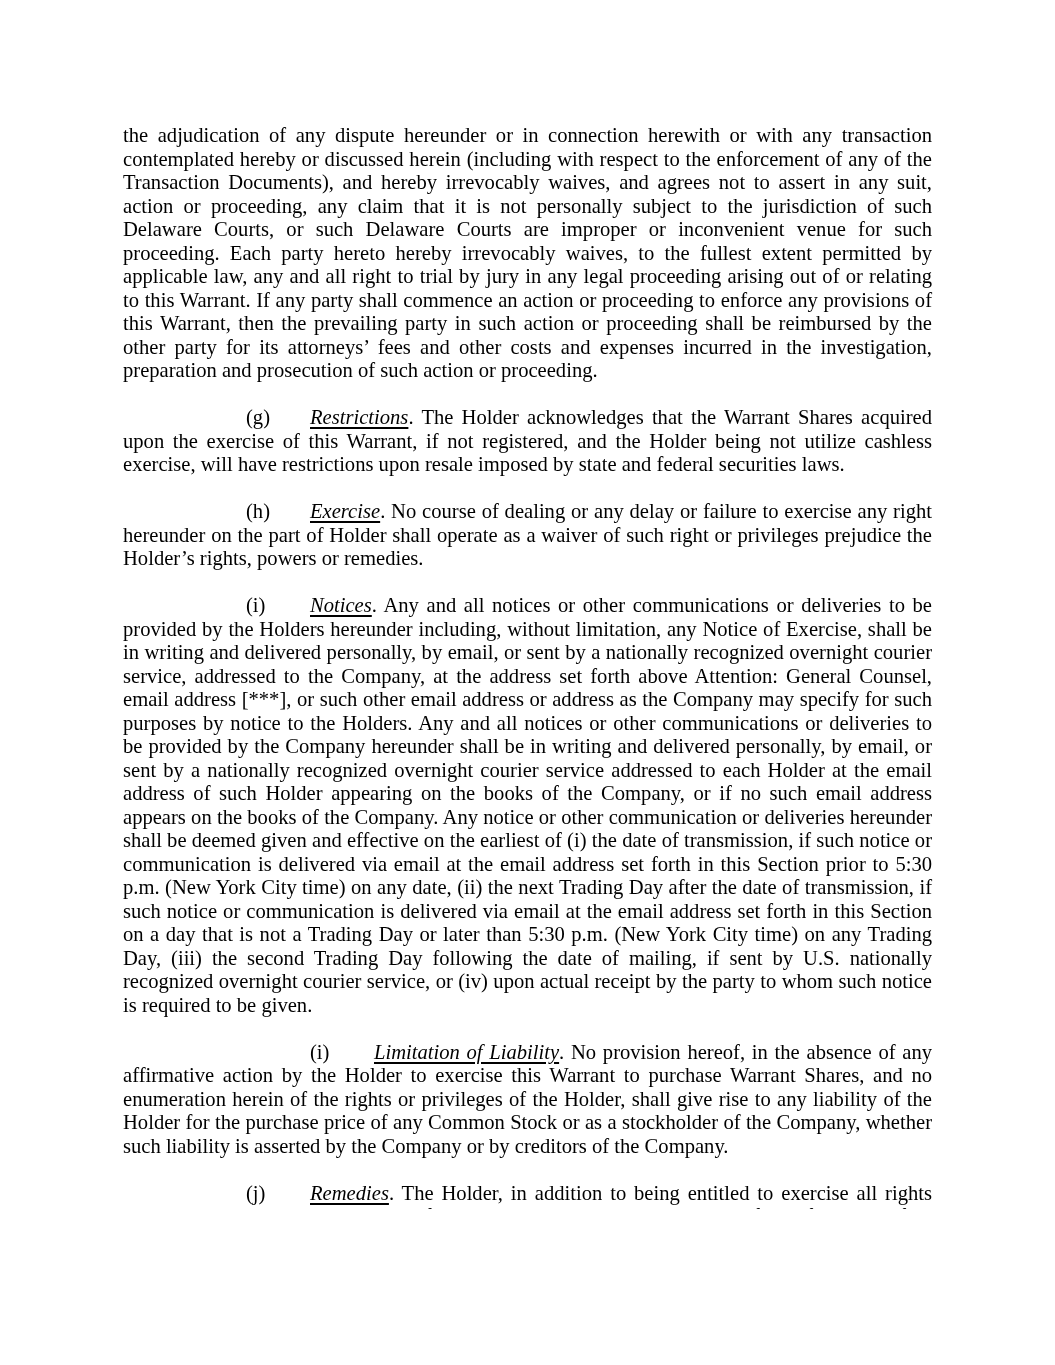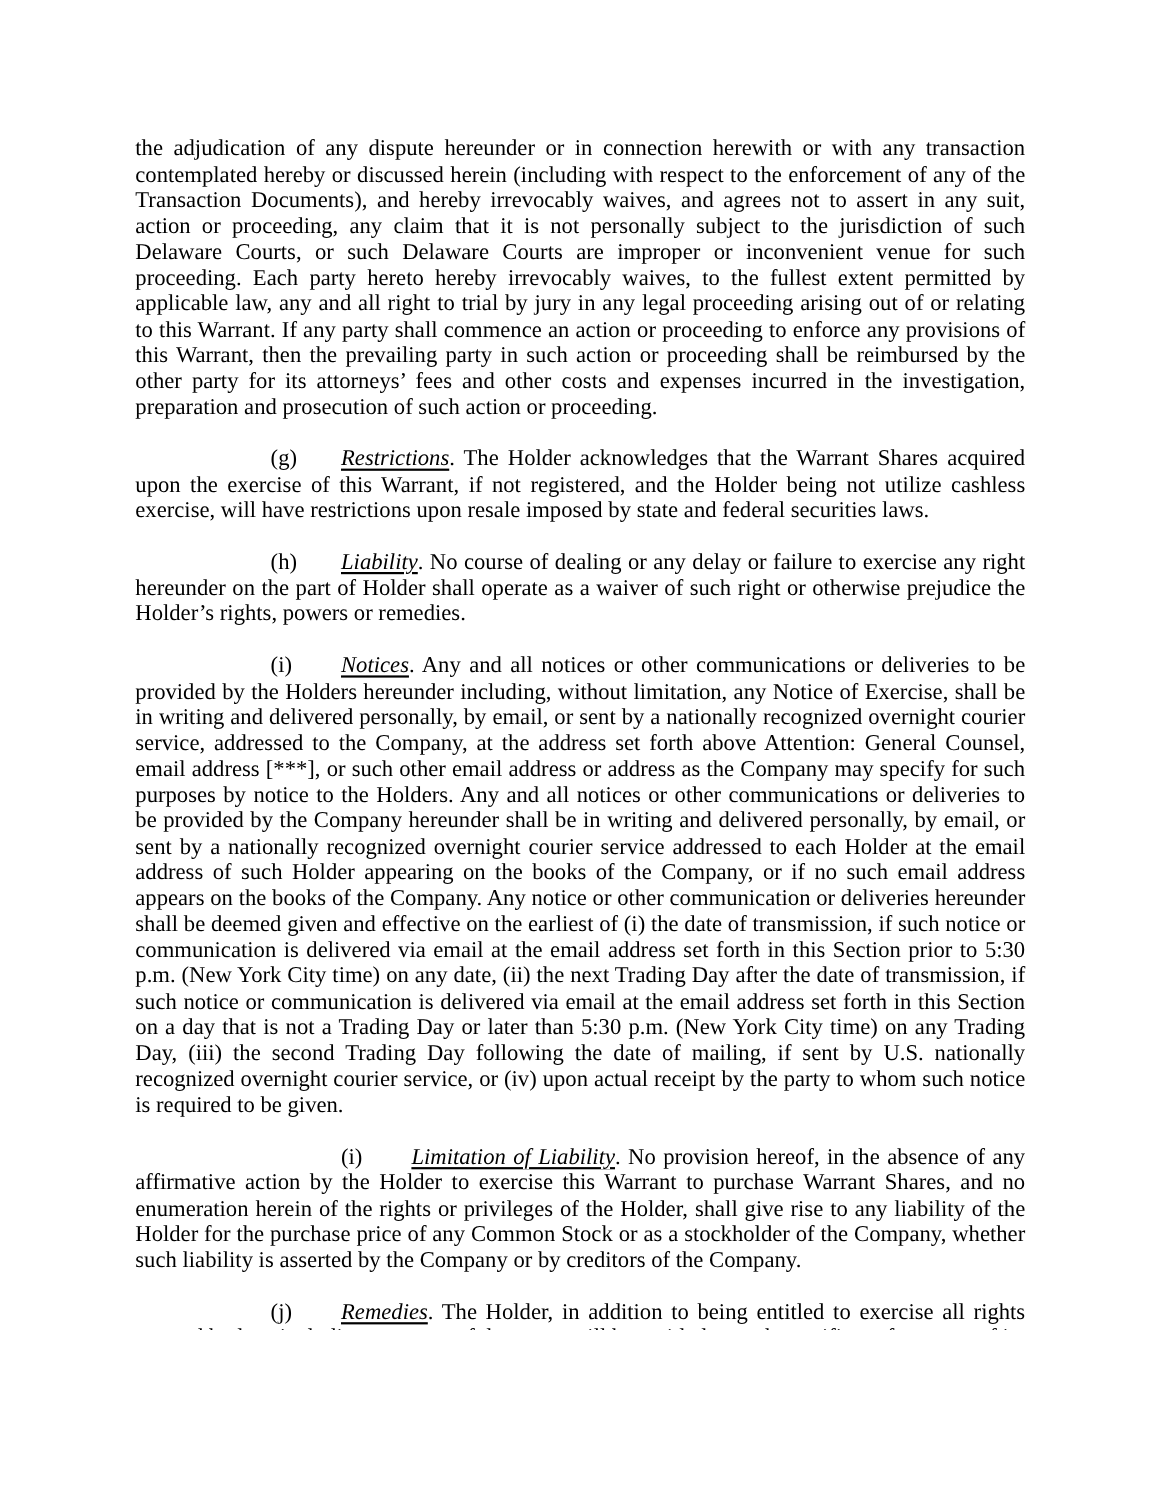--- a/index.html
+++ b/index.html
@@ -58,21 +58,21 @@
 </head>
 <body>
 
 <div class="page">
   <div class="doc">
 
     <p class="para flush"><span>the adjudication of any dispute hereunder or in connection herewith or with any transaction contemplated hereby or discussed herein (including with respect to the enforcement of any of the Transaction Documents), and hereby irrevocably waives, and agrees not to assert in any suit, action or proceeding, any claim that it is not personally subject to the jurisdiction of such Delaware Courts, or such Delaware Courts are improper or inconvenient venue for such proceeding. Each party hereto hereby irrevocably waives, to the fullest extent permitted by applicable law, any and all right to trial by jury in any legal proceeding arising out of or relating to this Warrant. If any party shall commence an action or proceeding to enforce any provisions of this Warrant, then the prevailing party in such action or proceeding shall be reimbursed by the other party for its attorneys’ fees and other costs and expenses incurred in the investigation, preparation and prosecution of such action or proceeding.</span></p>
 
     <p class="para"><span class="label">(g)</span><span class="heading">Restrictions</span><span>. The Holder acknowledges that the Warrant Shares acquired upon the exercise of this Warrant, if not registered, and the Holder being not utilize cashless exercise, will have restrictions upon resale imposed by state and federal securities laws.</span></p>
 
-    <p class="para"><span class="label">(h)</span><span class="heading">Liability</span><span>. No course of dealing or any delay or failure to exercise any right hereunder on the part of Holder shall operate as a waiver of such right or otherwise prejudice the Holder’s rights, powers or remedies.</span></p>
+    <p class="para"><span class="label">(h)</span><span class="heading">Exercise</span><span>. No course of dealing or any delay or failure to exercise any right hereunder on the part of Holder shall operate as a waiver of such right or privileges prejudice the Holder’s rights, powers or remedies.</span></p>
 
     <p class="para"><span class="label">(i)</span><span class="heading">Notices</span><span>. Any and all notices or other communications or deliveries to be provided by the Holders hereunder including, without limitation, any Notice of Exercise, shall be in writing and delivered personally, by email, or sent by a nationally recognized overnight courier service, addressed to the Company, at the address set forth above Attention: General Counsel, email address [***], or such other email address or address as the Company may specify for such purposes by notice to the Holders. Any and all notices or other communications or deliveries to be provided by the Company hereunder shall be in writing and delivered personally, by email, or sent by a nationally recognized overnight courier service addressed to each Holder at the email address of such Holder appearing on the books of the Company, or if no such email address appears on the books of the Company. Any notice or other communication or deliveries hereunder shall be deemed given and effective on the earliest of (i) the date of transmission, if such notice or communication is delivered via email at the email address set forth in this Section prior to 5:30 p.m. (New York City time) on any date, (ii) the next Trading Day after the date of transmission, if such notice or communication is delivered via email at the email address set forth in this Section on a day that is not a Trading Day or later than 5:30 p.m. (New York City time) on any Trading Day, (iii) the second Trading Day following the date of mailing, if sent by U.S. nationally recognized overnight courier service, or (iv) upon actual receipt by the party to whom such notice is required to be given.</span></p>
 
     <p class="para deep"><span class="label">(i)</span><span class="heading">Limitation of Liability</span><span>. No provision hereof, in the absence of any affirmative action by the Holder to exercise this Warrant to purchase Warrant Shares, and no enumeration herein of the rights or privileges of the Holder, shall give rise to any liability of the Holder for the purchase price of any Common Stock or as a stockholder of the Company, whether such liability is asserted by the Company or by creditors of the Company.</span></p>
 
     <p class="para"><span class="label">(j)</span><span class="heading">Remedies</span><span>. The Holder, in addition to being entitled to exercise all rights granted by law, including recovery of damages, will be entitled to seek specific performance of its</span></p>
 
   </div>
   <div class="footer">- 14 -</div>
 </div>

